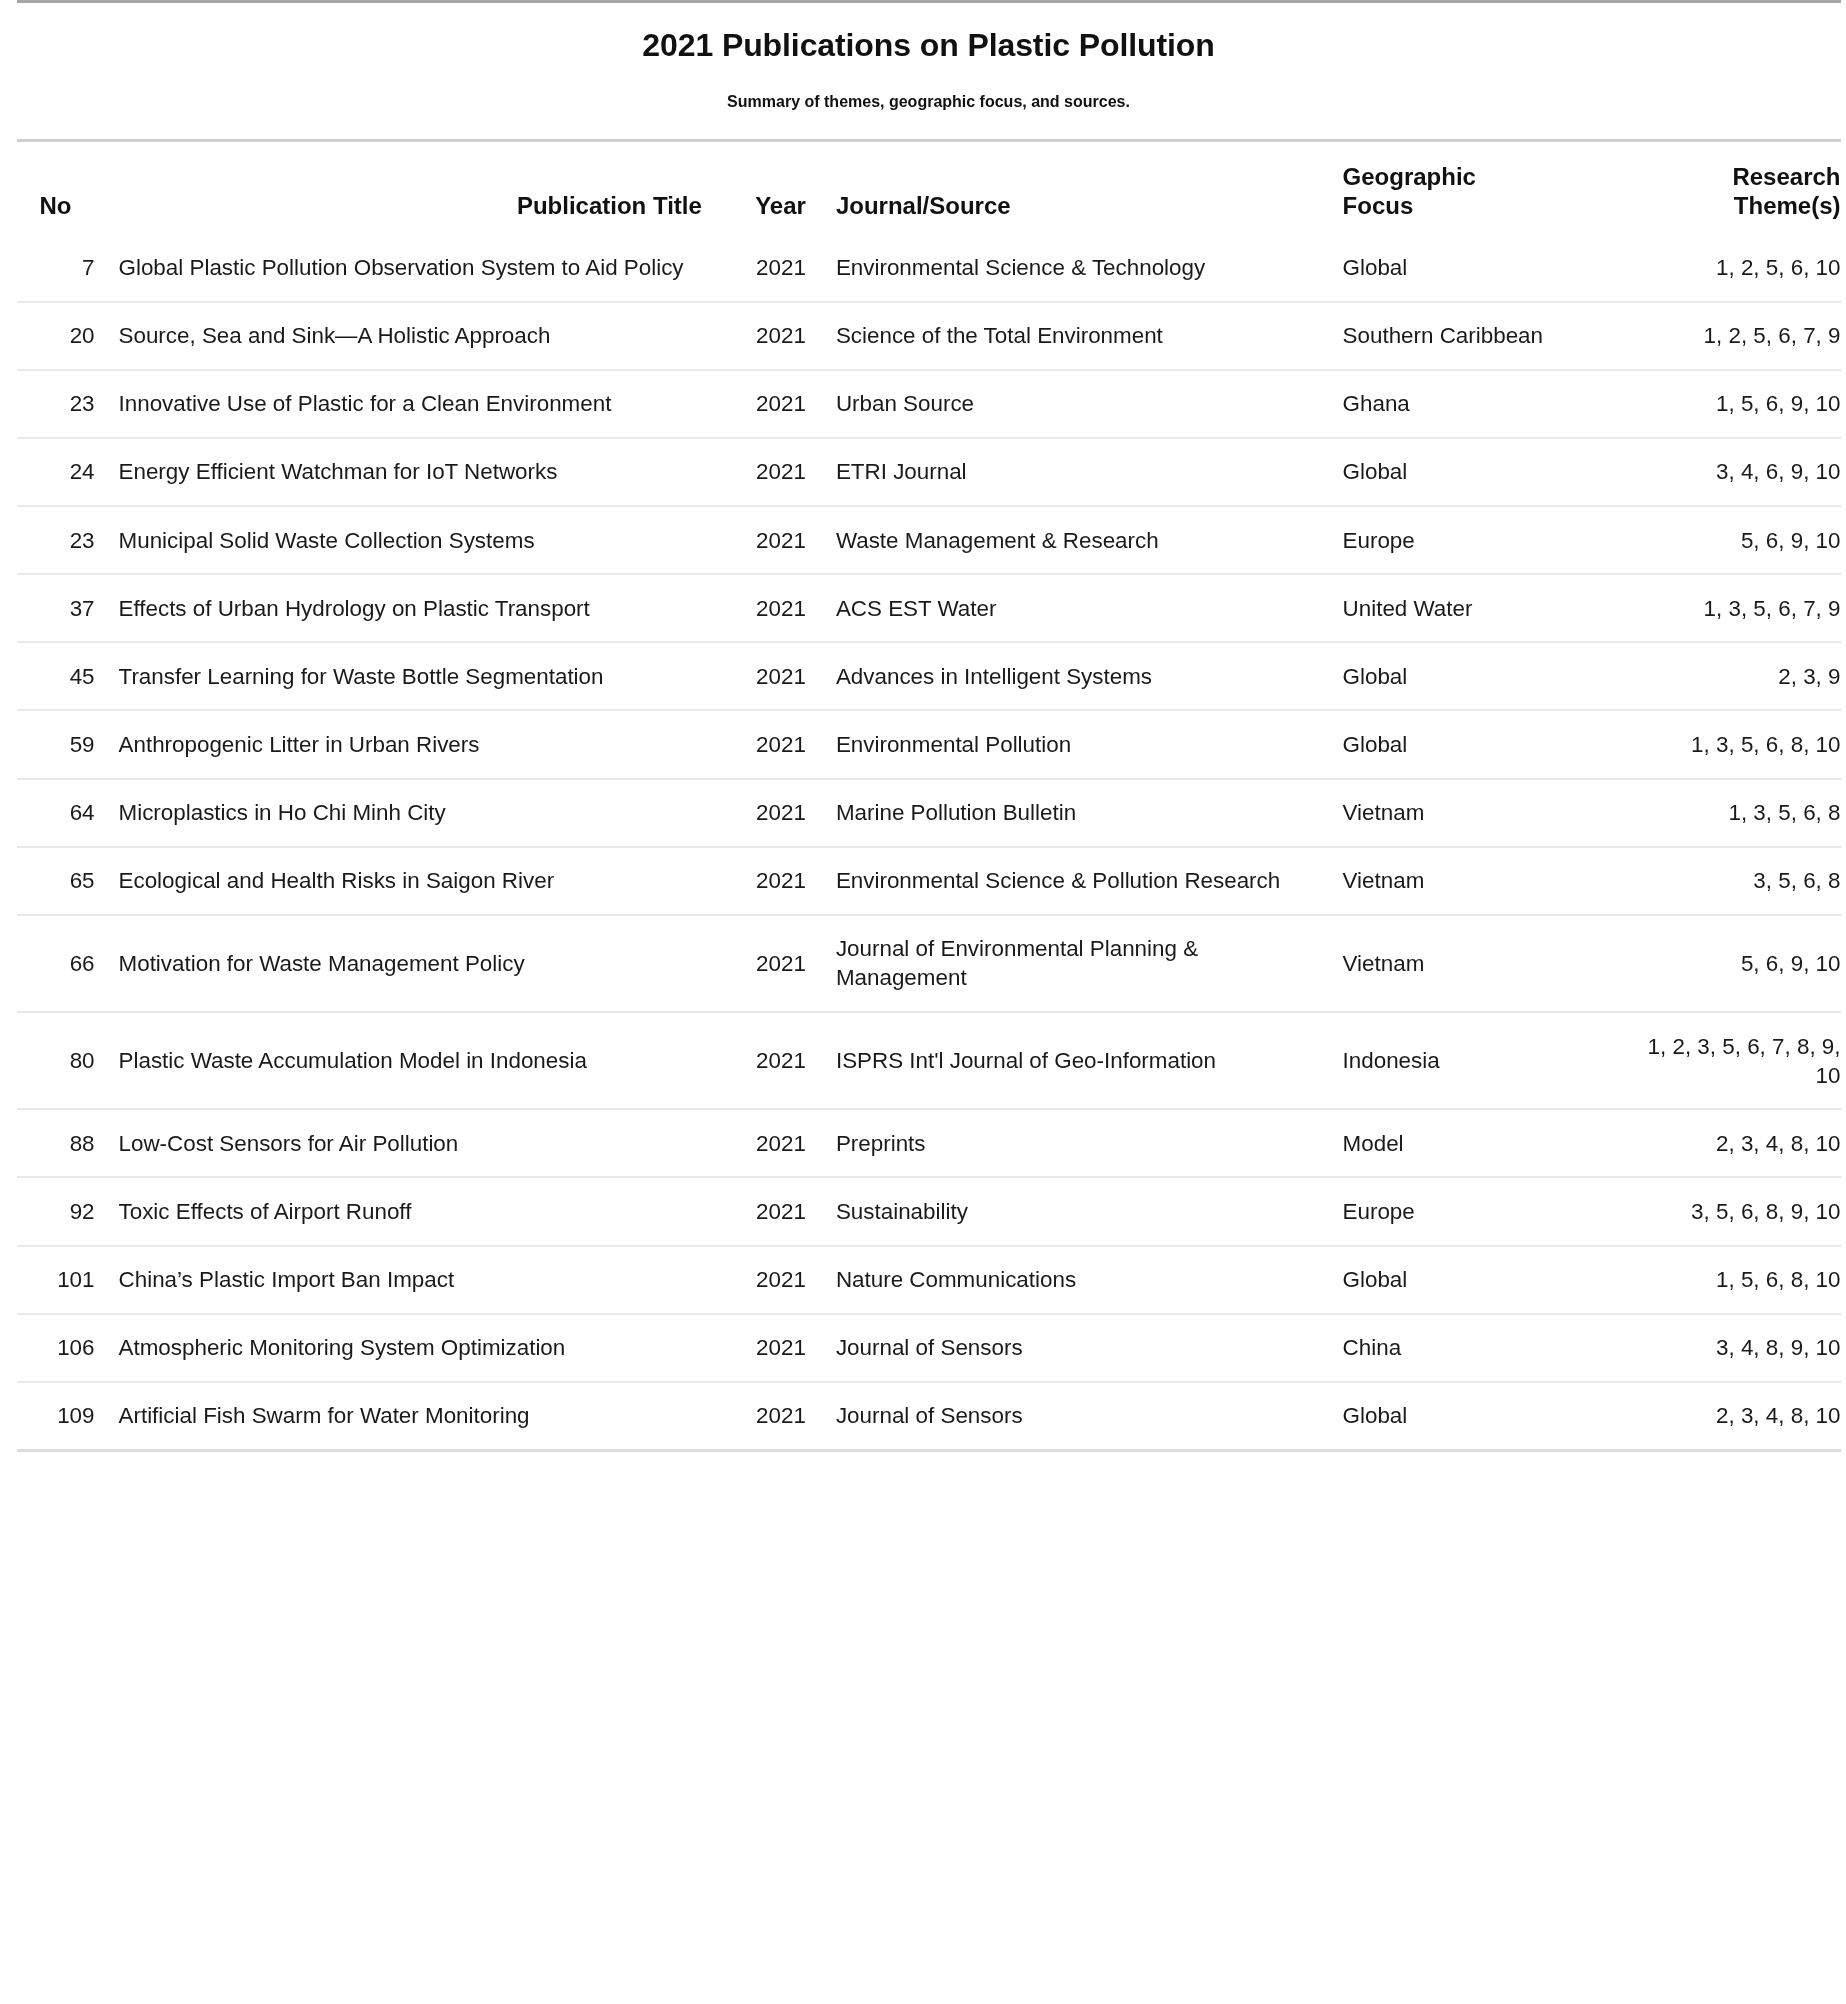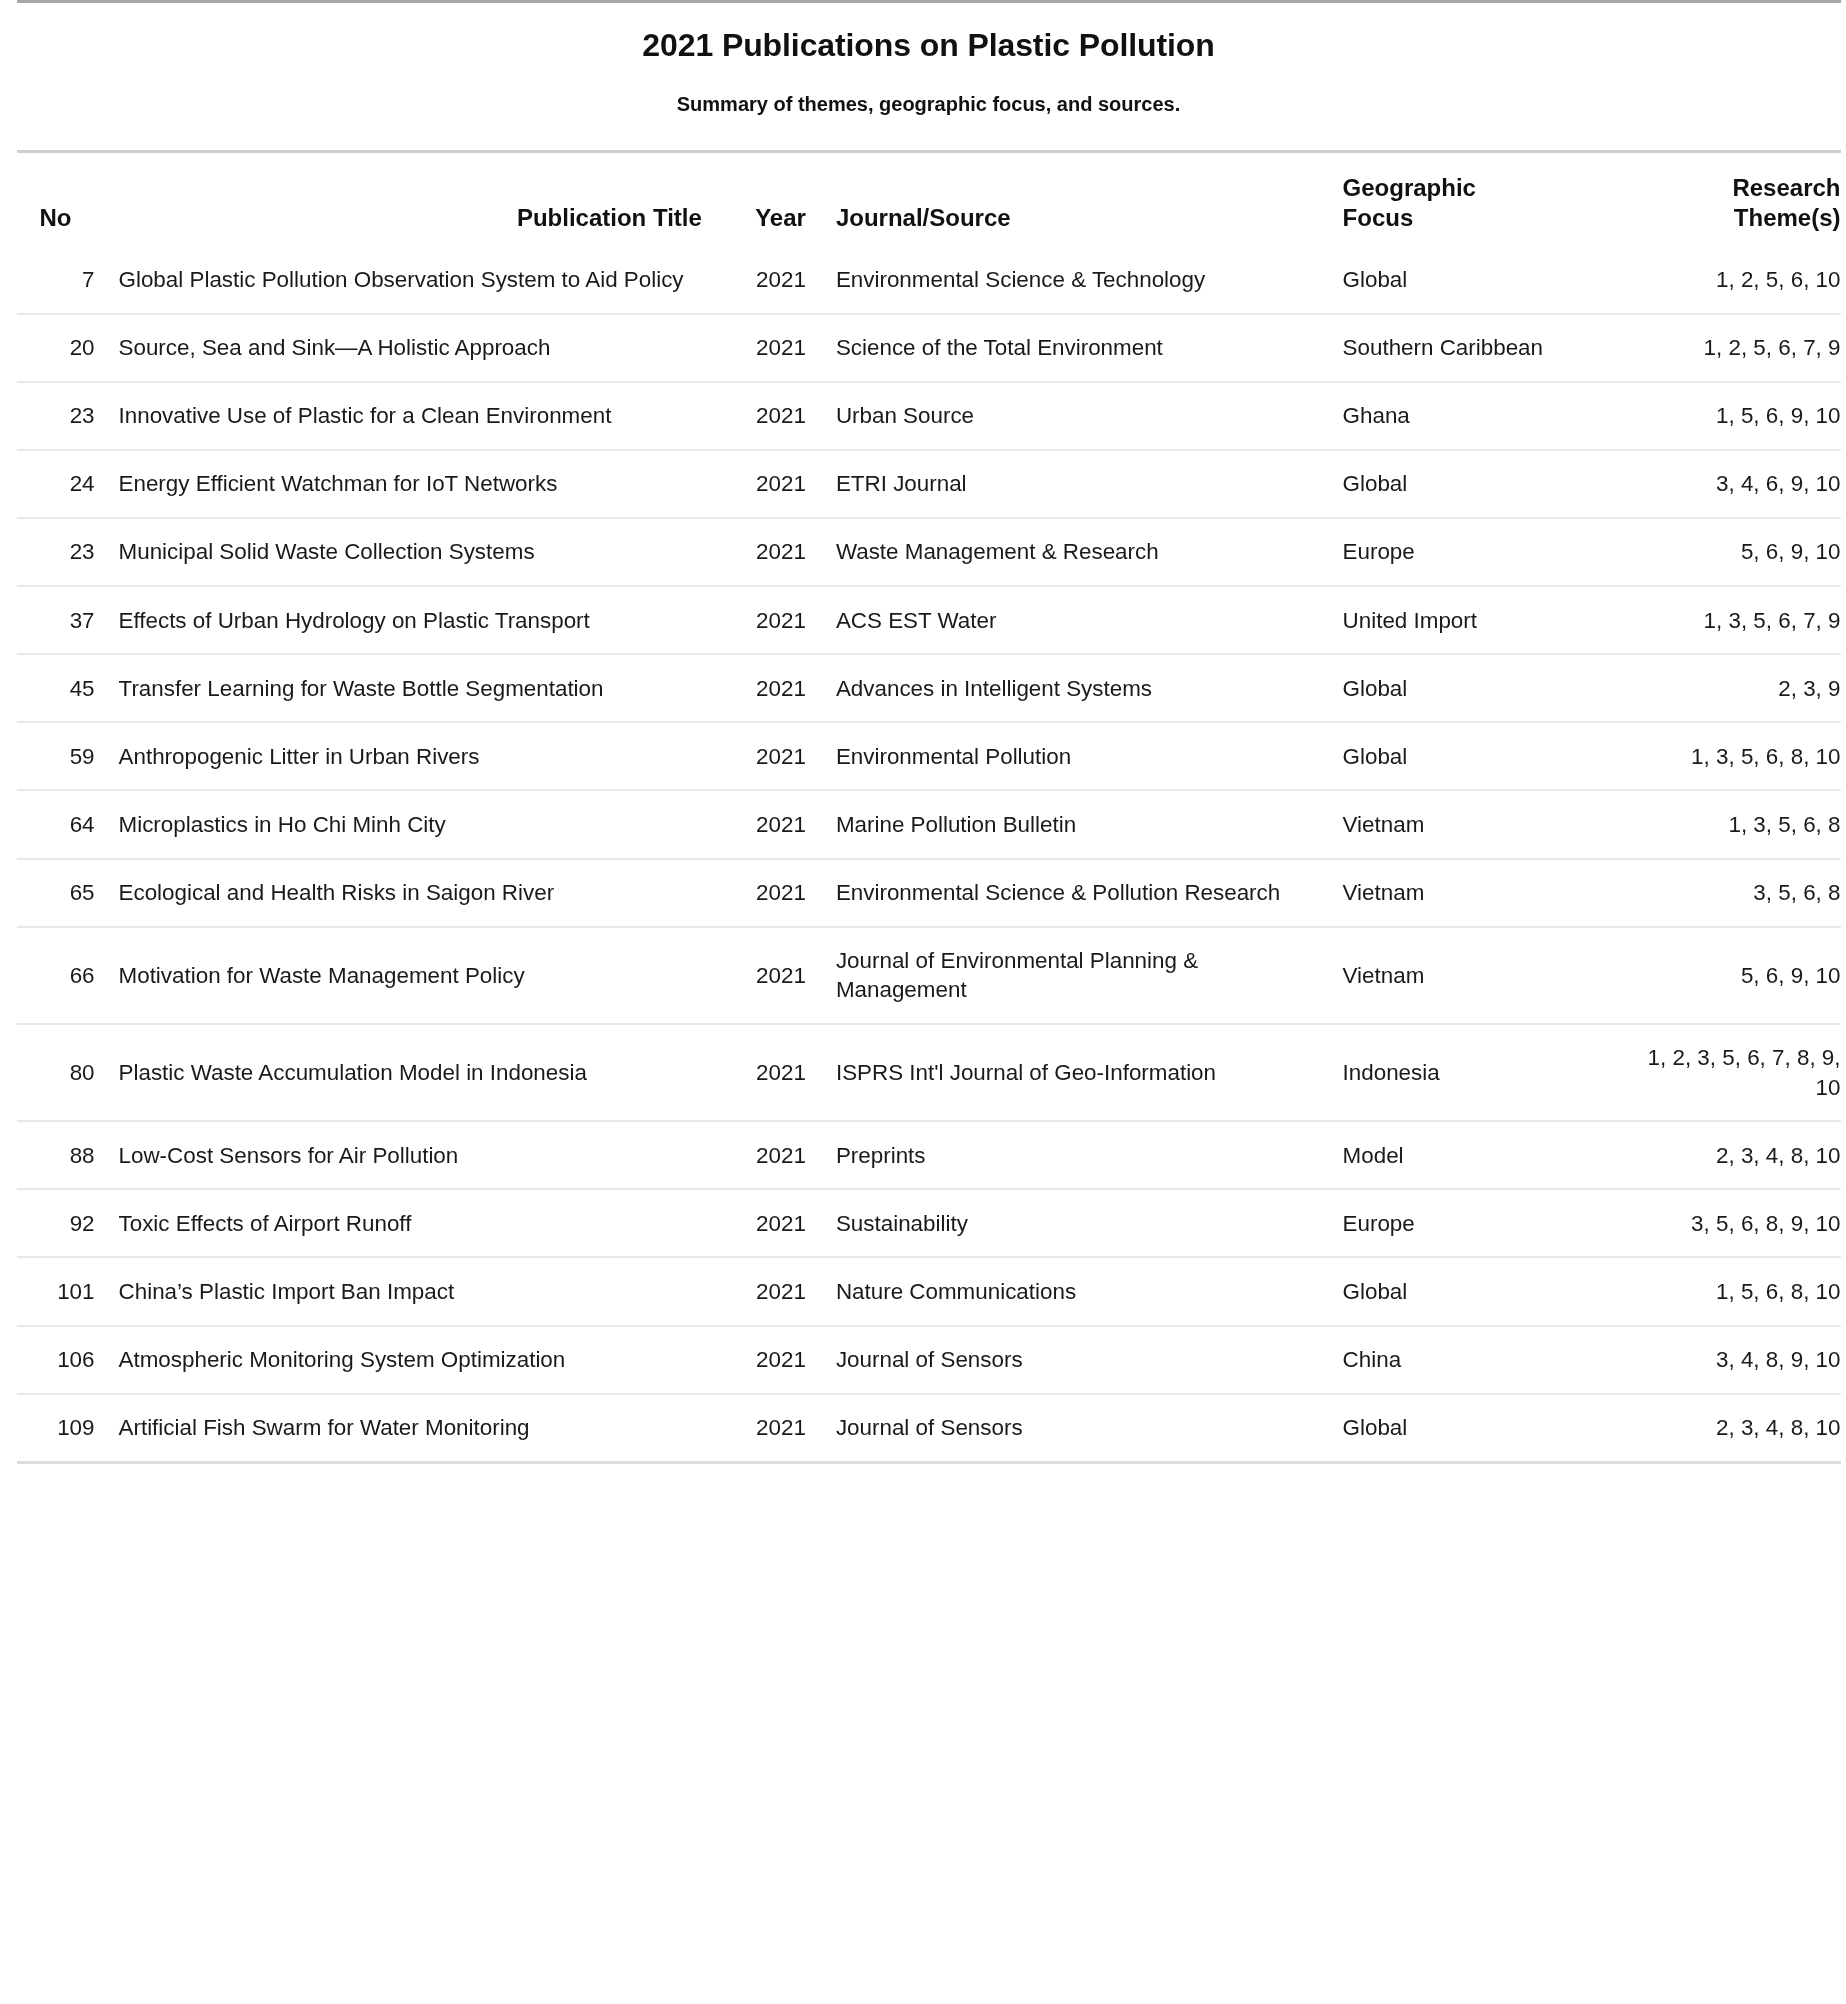--- a/index.html
+++ b/index.html
@@ -60,24 +60,24 @@
   }
   .main-title {
     font-size: 32px;
     font-weight: bold;
     letter-spacing: -0.1px;
     color: #111111;
     line-height: 1.15;
     margin: 0;
   }
   .subtitle {
-    font-size: 20px;
+    font-size: 16px;
     font-weight: bold;
     color: #111111;
-    margin: 28px 0 28px 0;
+    margin: 28px 0 21px 0;
     line-height: 1.2;
   }
 
   
   thead th {
     font-size: 24px;
     font-weight: bold;
     color: #111111;
     vertical-align: bottom;
     padding: 20px 0 14.5px 0;
@@ -181,21 +181,21 @@
             <td class="c-year">2021</td>
             <td class="c-journal">Waste Management &amp; Research</td>
             <td class="c-geo">Europe</td>
             <td class="c-theme">5, 6, 9, 10</td>
           </tr>
           <tr>
             <td class="c-no">37</td>
             <td class="c-title">Effects of Urban Hydrology on Plastic Transport</td>
             <td class="c-year">2021</td>
             <td class="c-journal">ACS EST Water</td>
-            <td class="c-geo">United Import</td>
+            <td class="c-geo">United Water</td>
             <td class="c-theme">1, 3, 5, 6, 7, 9</td>
           </tr>
           <tr>
             <td class="c-no">45</td>
             <td class="c-title">Transfer Learning for Waste Bottle Segmentation</td>
             <td class="c-year">2021</td>
             <td class="c-journal">Advances in Intelligent Systems</td>
             <td class="c-geo">Global</td>
             <td class="c-theme">2, 3, 9</td>
           </tr>

